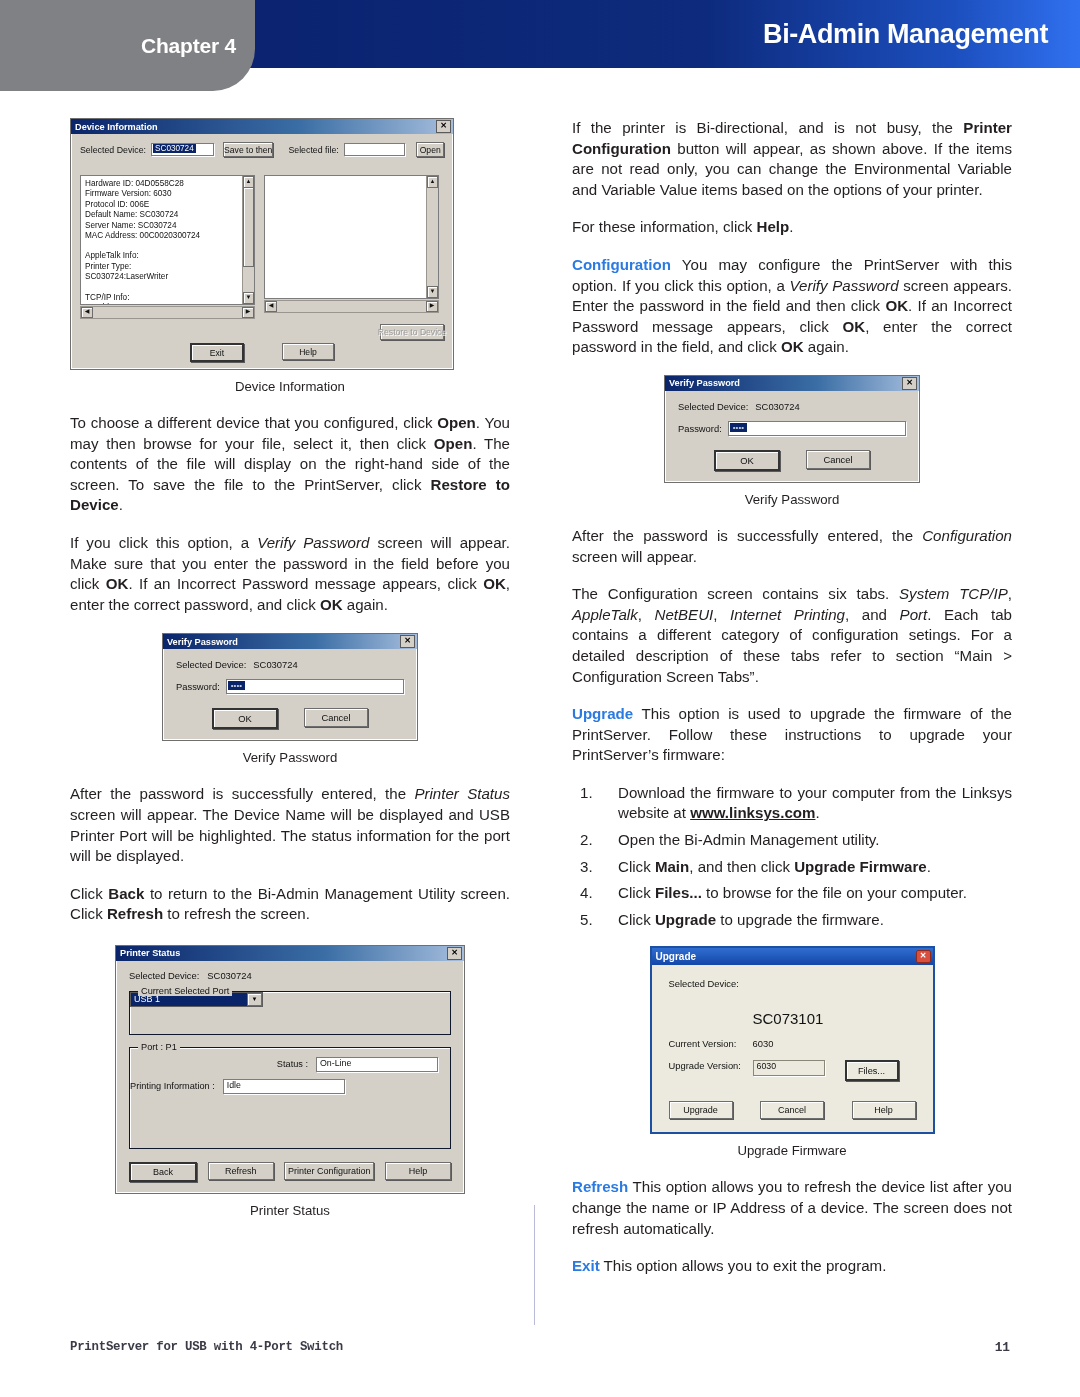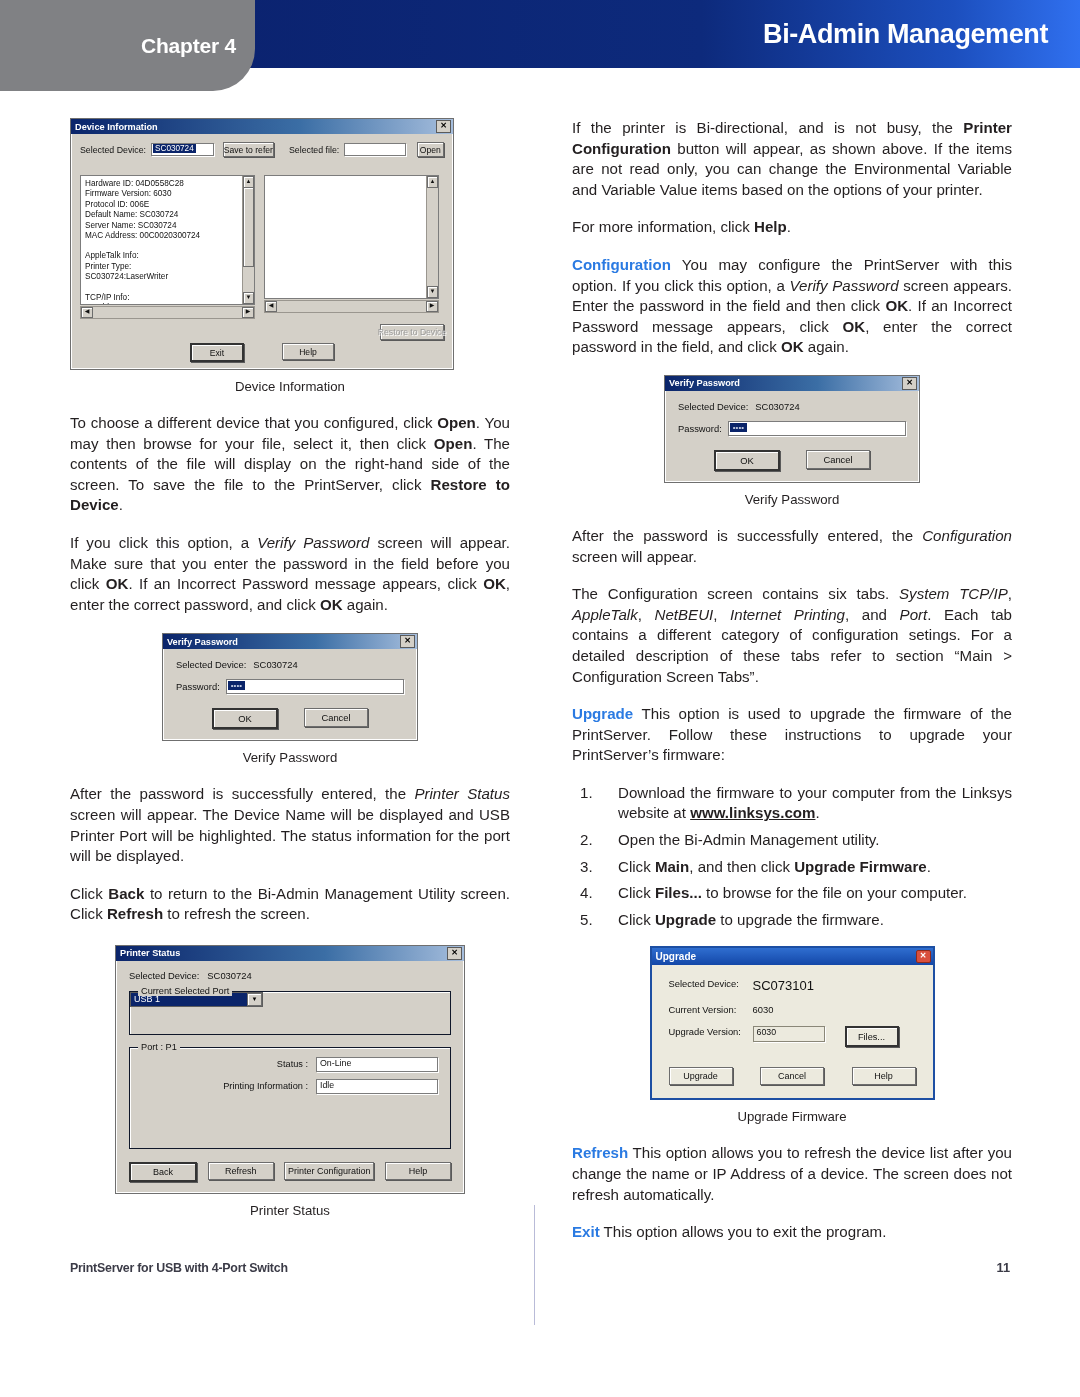--- a/index.html
+++ b/index.html
@@ -180,22 +180,22 @@
     background:#e8e6e0;border:1px solid #6d6d6d;
     transform:skewY(-12deg);
   }
   .printer-icon:after{
     content:"";position:absolute;left:8px;top:4px;width:10px;height:7px;
     background:#f4f3ef;border:1px solid #7a7a7a;transform:skewY(-12deg);
   }
 
   
   .footer{
-    position:absolute;left:70px;top:1260px;width:940px;
-    display:flex;justify-content:space-between;align-items:center;
+    position:absolute;left:70px;top:1340px;width:940px;
+    display:flex;justify-content:space-between;align-items:flex-start;font-family:Liberation Mono, monospace;
   }
   .footer-left{font-size:12.4px;font-weight:bold;color:#3b3b47;letter-spacing:-0.25px;}
   .footer-right{font-size:12.8px;font-weight:bold;color:#3b3b47;}
 </style>
 </head>
 <body>
 
 <div class="page-header">
   <div class="header-bar">
     <div class="header-title">Bi-Admin Management</div>
@@ -213,21 +213,21 @@
     <div class="titlebar">
       <span class="title-text">Device Information</span>
       <span class="closebtn">✕</span>
     </div>
     <div class="body" style="padding:8px 9px 7px 9px;">
       <div style="display:flex;align-items:center;gap:5px;">
         <span class="lbl">Selected Device:</span>
         <div class="txtfield" style="width:86px;position:relative;">
           <span style="position:absolute;left:1px;top:0px;font-size:8.2px;background:#0a246a;color:#fff;padding:0 2px;">SC030724</span>
         </div>
-        <div class="btn" style="width:52px;height:13px;margin-left:4px;">Save to refer</div>
+        <div class="btn" style="width:52px;height:13px;margin-left:4px;">Save to then</div>
         <span class="lbl" style="margin-left:10px;">Selected file:</span>
         <div class="txtfield" style="width:84px;"></div>
         <div class="btn" style="width:36px;height:13px;margin-left:6px;">Open</div>
       </div>
 
       <div style="display:flex;gap:9px;margin-top:18px;">
         <div style="width:175px;">
           <div class="listpane" style="height:122px;padding:3px 4px;">
             <div>
               <div class="infoline">Hardware ID: 04D0558C28</div>
@@ -343,21 +343,21 @@
         </div>
 
         <div class="groupbox" style="margin-top:12px;height:100px;">
           <span class="gb-title" style="font-size:9.2px;">Port : P1</span>
           <div style="display:flex;align-items:center;margin:9px 12px 0 0;justify-content:flex-end;gap:8px;">
             <span class="lbl" style="font-size:9.2px;">Status :</span>
             <div class="txtfield" style="width:120px;height:13px;position:relative;">
               <span style="position:absolute;left:3px;top:0px;font-size:8.8px;">On-Line</span>
             </div>
           </div>
-          <div style="display:flex;align-items:center;margin:7px 12px 0 0;justify-content:flex-end;gap:8px;">
+          <div style="display:flex;align-items:center;margin:7px 12px 0 0;gap:8px;">
             <span class="lbl" style="font-size:9.2px;">Printing Information :</span>
             <div class="txtfield" style="width:120px;height:13px;position:relative;">
               <span style="position:absolute;left:3px;top:0px;font-size:8.8px;">Idle</span>
             </div>
           </div>
         </div>
 
         <div style="display:flex;justify-content:space-between;margin-top:13px;">
           <div class="btn def" style="width:64px;height:16px;font-size:9px;">Back</div>
           <div class="btn" style="width:64px;height:16px;font-size:9px;">Refresh</div>
@@ -368,21 +368,21 @@
     </div>
   </div>
 
   <div class="caption">Printer Status</div>
 </div>
 
 <div class="col col-right">
 
   <p class="body"><span>If the printer is Bi-directional, and is not busy, the </span><span class="bold">Printer Configuration</span><span> button will appear, as shown above. If the items are not read only, you can change the Environmental Variable and Variable Value items based on the options of your printer.</span></p>
 
-  <p class="body"><span>For more information, click </span><span class="bold">Help</span><span>.</span></p>
+  <p class="body"><span>For these information, click </span><span class="bold">Help</span><span>.</span></p>
 
   <p class="body"><span class="accent">Configuration</span><span>  You may configure the PrintServer with this option. If you click this option, a </span><span class="ital">Verify Password</span><span> screen appears. Enter the password in the field and then click </span><span class="bold">OK</span><span>. If an Incorrect Password message appears, click </span><span class="bold">OK</span><span>, enter the correct password in the field, and click </span><span class="bold">OK</span><span> again.</span></p>
 
   <div style="display:flex;justify-content:center;margin-top:14px;">
     <div class="dlg" style="width:254px;">
       <div class="titlebar">
         <span class="title-text">Verify Password</span>
         <span class="closebtn">✕</span>
       </div>
       <div class="body" style="padding:10px 13px 11px 13px;">
@@ -422,21 +422,21 @@
 
   <div style="display:flex;justify-content:center;margin-top:8px;">
     <div class="dlg" style="width:281px;border:2px solid #1d4fa3;box-shadow:none;background:#eceade;">
       <div class="titlebar" style="height:17px;background:linear-gradient(to bottom,#2f6ed0 0%,#1347a8 100%);">
         <span class="title-text" style="font-size:10px;">Upgrade</span>
         <span class="closebtn xp">✕</span>
       </div>
       <div class="body" style="padding:13px 17px 13px 17px;background:#eceade;">
         <div style="display:flex;margin-bottom:11px;">
           <span class="lbl" style="font-size:9.4px;width:84px;">Selected Device:</span>
-          <span class="lbl" style="font-size:13px;">SC073101</span>
+          <span class="lbl" style="font-size:15px;margin-top:32px;">SC073101</span>
         </div>
         <div style="display:flex;margin-bottom:11px;">
           <span class="lbl" style="font-size:9.4px;width:84px;">Current Version:</span>
           <span class="lbl" style="font-size:9.4px;">6030</span>
         </div>
         <div style="display:flex;align-items:flex-start;">
           <span class="lbl" style="font-size:9.4px;width:84px;">Upgrade Version:</span>
           <div class="txtfield" style="width:70px;height:14px;position:relative;background:#eceade;border:1px solid #8a8778;">
             <span style="position:absolute;left:3px;top:0px;font-size:8.8px;">6030</span>
           </div>

